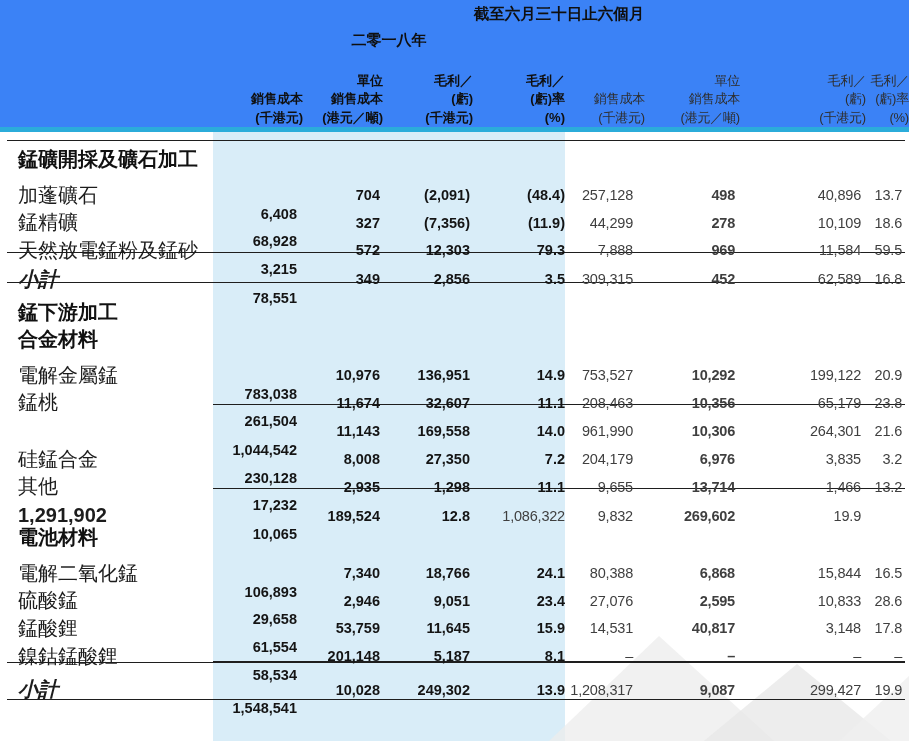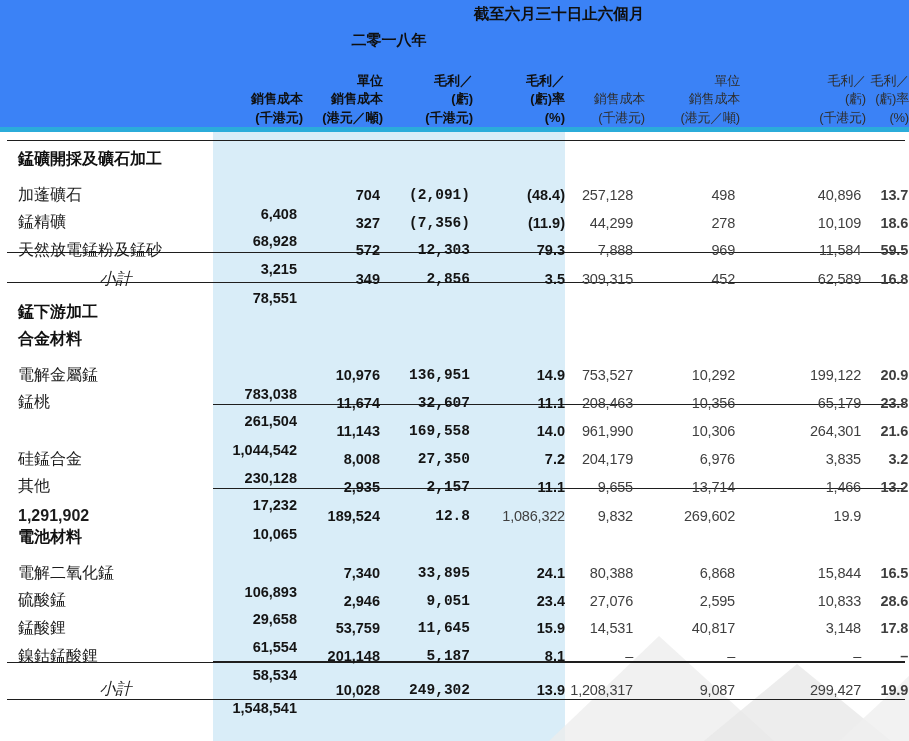--- a/index.html
+++ b/index.html
@@ -27,40 +27,40 @@
                   text-align:right; font-size:13px; line-height:18.5px; padding-bottom:3px; }
   .colheads .ch.h18 { font-weight:700; color:#0f0f0f; }
   .colheads .ch.h17 { font-weight:400; color:#2e2e2e; letter-spacing:-0.2px; }
 
   
   .tbody { position:absolute; left:0; top:132px; width:909px; z-index:3; }
   .spacer-top { height:8px; }
   .grid { display:grid; grid-template-columns:213px 90px 80px 90px 92px 80px 95px 126px 43px;
           align-items:center; }
   .grid > div { text-align:right; font-size:14.5px; white-space:nowrap; }
-  .grid > div:nth-child(1) { text-align:left; padding-left:18px; font-size:16px; color:#1c1c1c; }
+  .grid > div:nth-child(1) { text-align:left; padding-left:18px; font-size:20px; color:#1c1c1c; }
   .grid > div:nth-child(2) { padding-right:6px;margin-top:37px; }
   .grid > div:nth-child(3) { padding-right:3px; }
-  .grid > div:nth-child(4) { padding-right:3px;font-family:Liberation Mono, monospace; }
+  .grid > div:nth-child(4) { padding-right:3px; }
   .grid > div:nth-child(5) { padding-right:0; }
   .grid > div:nth-child(6) { padding-right:12px; }
-  .grid > div:nth-child(7) { padding-right:5px; }
+  .grid > div:nth-child(7) { padding-right:5px;font-weight:bold; }
   .grid > div:nth-child(8) { padding-right:5px; }
-  .grid > div:nth-child(9) { padding-right:1px;font-weight:bold; }
+  .grid > div:nth-child(9) { padding-right:7px; }
   .n18 { font-weight:700; color:#141414; }
   .n17 { font-weight:400; color:#3f3f3f; letter-spacing:-0.2px; }
 
   .t-section { height:27.5px; }
   .t-section > div:first-child { font-weight:700; color:#111; }
   .t-data { height:27.7px; }
   .t-subtotal { height:30px; }
   .t-subtotal_tall { height:33px; }
   .t-total { height:29px; }
   .t-grand { height:36px; }
-  .t-total > div:first-child, .t-grand > div:first-child { font-style:italic; font-weight:400;text-align:center; }
+  .t-total > div:first-child, .t-grand > div:first-child { font-style:italic; font-weight:700; }
 
   .rule-hr  { margin-left:7px;   width:898px; border-top:1.5px solid #1e1e1e; height:0; }
   .rule-hrp { margin-left:213px; width:692px; border-top:1.5px solid #1e1e1e; height:0; }
   .rule-gap { height:11px; }
   .rule-sp  { height:4px; }
 </style>
 </head>
 <body>
 
 <div class="page">
@@ -244,21 +244,21 @@
         <div class="n18">7.2</div>
         <div class="n17">204,179</div>
         <div class="n17">6,976</div>
         <div class="n17">3,835</div>
         <div class="n17">3.2</div>
       </div>
       <div class="grid t-data">
         <div>其他</div>
         <div class="n18">17,232</div>
         <div class="n18">2,935</div>
-        <div class="n18">2,157</div>
+        <div class="n18">1,298</div>
         <div class="n18">11.1</div>
         <div class="n17">9,655</div>
         <div class="n17">13,714</div>
         <div class="n17">1,466</div>
         <div class="n17">13.2</div>
       </div>
       <div class="rule-hrp"></div>
       <div class="grid t-subtotal">
         <div class="n18">1,291,902</div>
         <div class="n18">10,065</div>
@@ -277,21 +277,21 @@
         <div class="n18"></div>
         <div class="n17"></div>
         <div class="n17"></div>
         <div class="n17"></div>
         <div class="n17"></div>
       </div>
       <div class="grid t-data">
         <div>電解二氧化錳</div>
         <div class="n18">106,893</div>
         <div class="n18">7,340</div>
-        <div class="n18">33,895</div>
+        <div class="n18">18,766</div>
         <div class="n18">24.1</div>
         <div class="n17">80,388</div>
         <div class="n17">6,868</div>
         <div class="n17">15,844</div>
         <div class="n17">16.5</div>
       </div>
       <div class="grid t-data">
         <div>硫酸錳</div>
         <div class="n18">29,658</div>
         <div class="n18">2,946</div>

